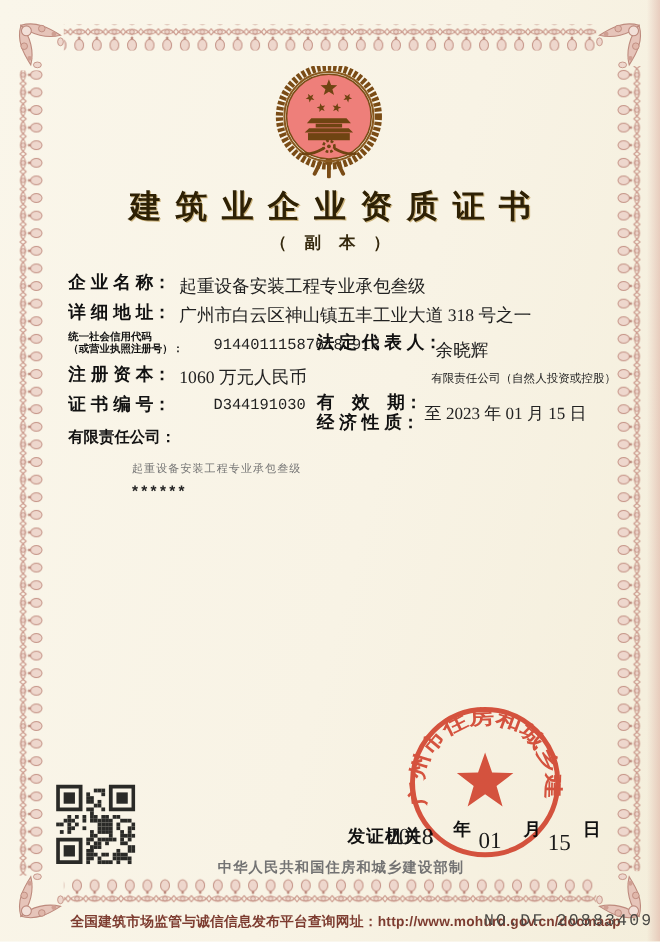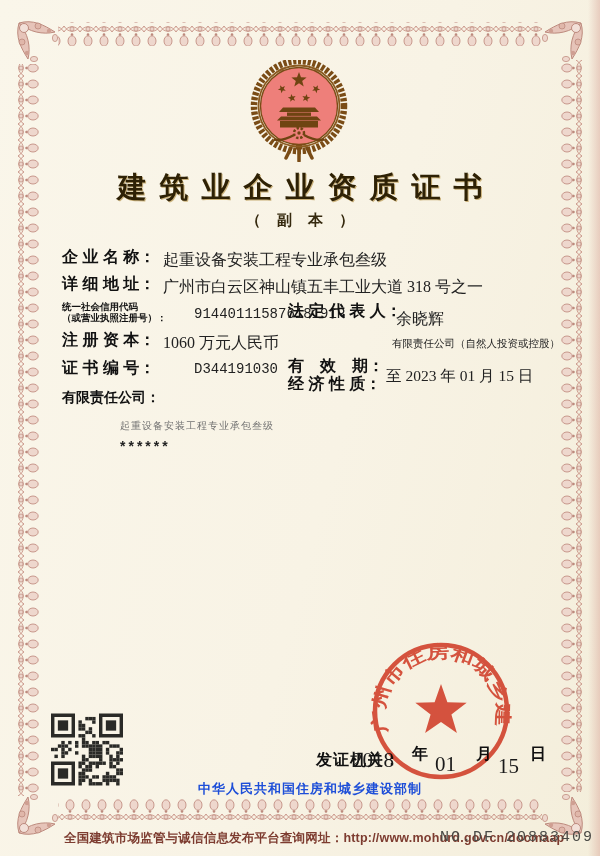--- a/index.html
+++ b/index.html
@@ -23,21 +23,21 @@
   .val{font-family:"Liberation Serif",serif;font-size:16px;color:#222;}
   .lbl-sm{font-weight:bold;font-size:9.5px;line-height:11px;color:#111;}
   .mono{font-family:"Liberation Mono",monospace;margin-left:31px;}
   .qualline{font-family:"Liberation Serif",serif;font-size:10px;color:#737373;letter-spacing:1px;}
   .stars{font-weight:bold;font-size:14px;letter-spacing:3px;color:#222;}
   
   .authority{font-size:16px;font-weight:bold;letter-spacing:1px;color:#101010;}
   .dateline span{font-family:"Liberation Serif",serif;}
   .d-num{font-size:21px;color:#1a1a1a;}
   .d-unit{font-size:16px;font-weight:bold;color:#101010;}
-  .ministry{font-size:13px;font-weight:bold;letter-spacing:1px;color:#1d4ed8;}
+  .ministry{font-size:13px;font-weight:bold;letter-spacing:1px;color:#737373;}
   .seal{mix-blend-mode:multiply;opacity:.88;}
   
   .query{font-size:12.5px;font-weight:bold;color:#7d3c30;letter-spacing:.2px;margin-left:24px;}
   .serial{font-family:"Liberation Mono",monospace;font-size:15px;color:#4a4a46;letter-spacing:2px;}
 </style>
 </head>
 <body>
 
 <svg class="frame" width="600" height="856" viewBox="0 0 600 856">
   <defs>

